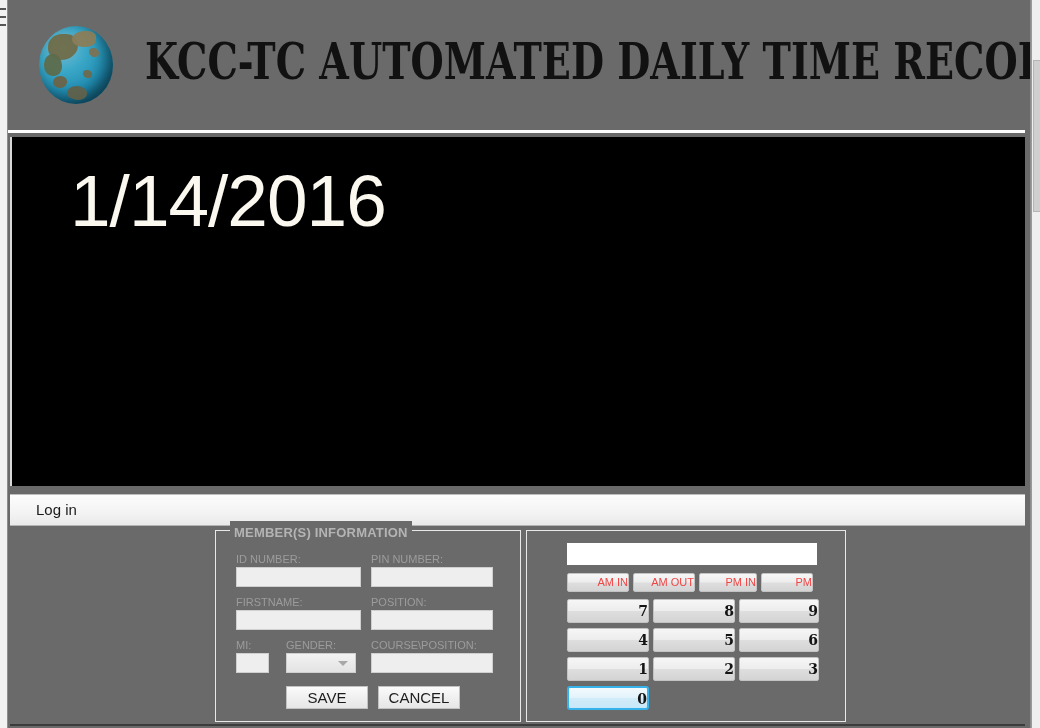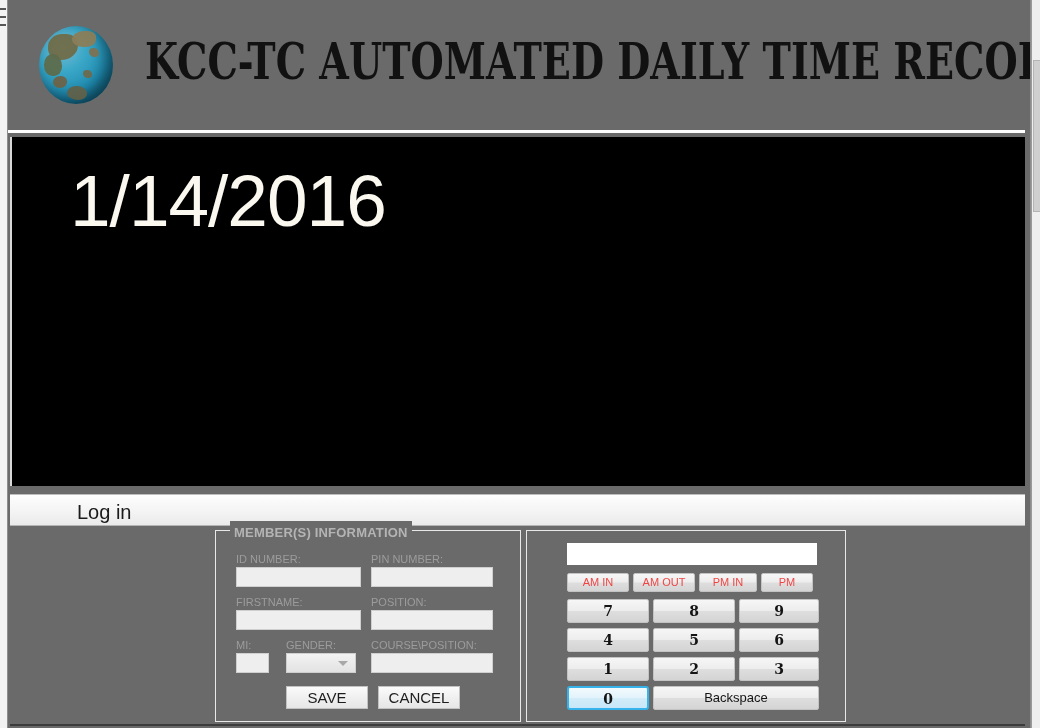--- a/index.html
+++ b/index.html
@@ -158,25 +158,24 @@
     width: 1015px;
     height: 32px;
     background: linear-gradient(to bottom, #fdfdfd 0%, #f4f4f4 55%, #eaeaea 100%);
     border-top: 1px solid #bdbdbd;
     border-bottom: 1px solid #b4b4b4;
     box-sizing: border-box;
   }
   #menu-login {
     position: absolute;
     left: 21px; top: 4px;
-    font-size: 20px;
+    font-size: 15px;
     color: #1b1b1b;
     padding: 2px 5px;
     font-family: "Liberation Sans", sans-serif;
-    margin-left: 41px;
   }
 
   
   #form-area {
     position: absolute;
     left: 2px; top: 526px;
     width: 1015px;
     height: 200px;
     background: #6a6a6a;
     border-bottom: 2px solid #3c3c3c;
@@ -274,21 +273,21 @@
     padding: 0 4px;
     font-family: "Liberation Sans", sans-serif;
     outline: none;
   }
   .kp-btn {
     position: absolute;
     background: linear-gradient(to bottom,#f6f6f6 0%,#ededed 48%,#dedede 52%,#d4d4d4 100%);
     border: 1px solid #c3c3c3;
     border-radius: 2px;
     box-sizing: border-box;
-    text-align: center;
+    text-align: right;
     cursor: pointer;
     font-family: "Liberation Sans", sans-serif;
   }
   .kp-period {
     height: 19px;
     line-height: 17px;
     font-size: 11px;
     color: #f04545;
     font-weight: normal;
   }
@@ -399,17 +398,16 @@
 
       <div class="kp-btn kp-num" style="left:40px;  top:97px;  width:82px;">4</div>
       <div class="kp-btn kp-num" style="left:126px; top:97px;  width:82px;">5</div>
       <div class="kp-btn kp-num" style="left:212px; top:97px;  width:80px;">6</div>
 
       <div class="kp-btn kp-num" style="left:40px;  top:126px; width:82px;">1</div>
       <div class="kp-btn kp-num" style="left:126px; top:126px; width:82px;">2</div>
       <div class="kp-btn kp-num" style="left:212px; top:126px; width:80px;">3</div>
 
       <div class="kp-btn kp-num kp-zero" style="left:40px; top:155px; width:82px;">0</div>
-      <div class="kp-btn kp-back" style="left:126px; top:155px; width:166px;">Backspace</div>
     </div>
 
   </div>
 </div>
 
 </body></html>

